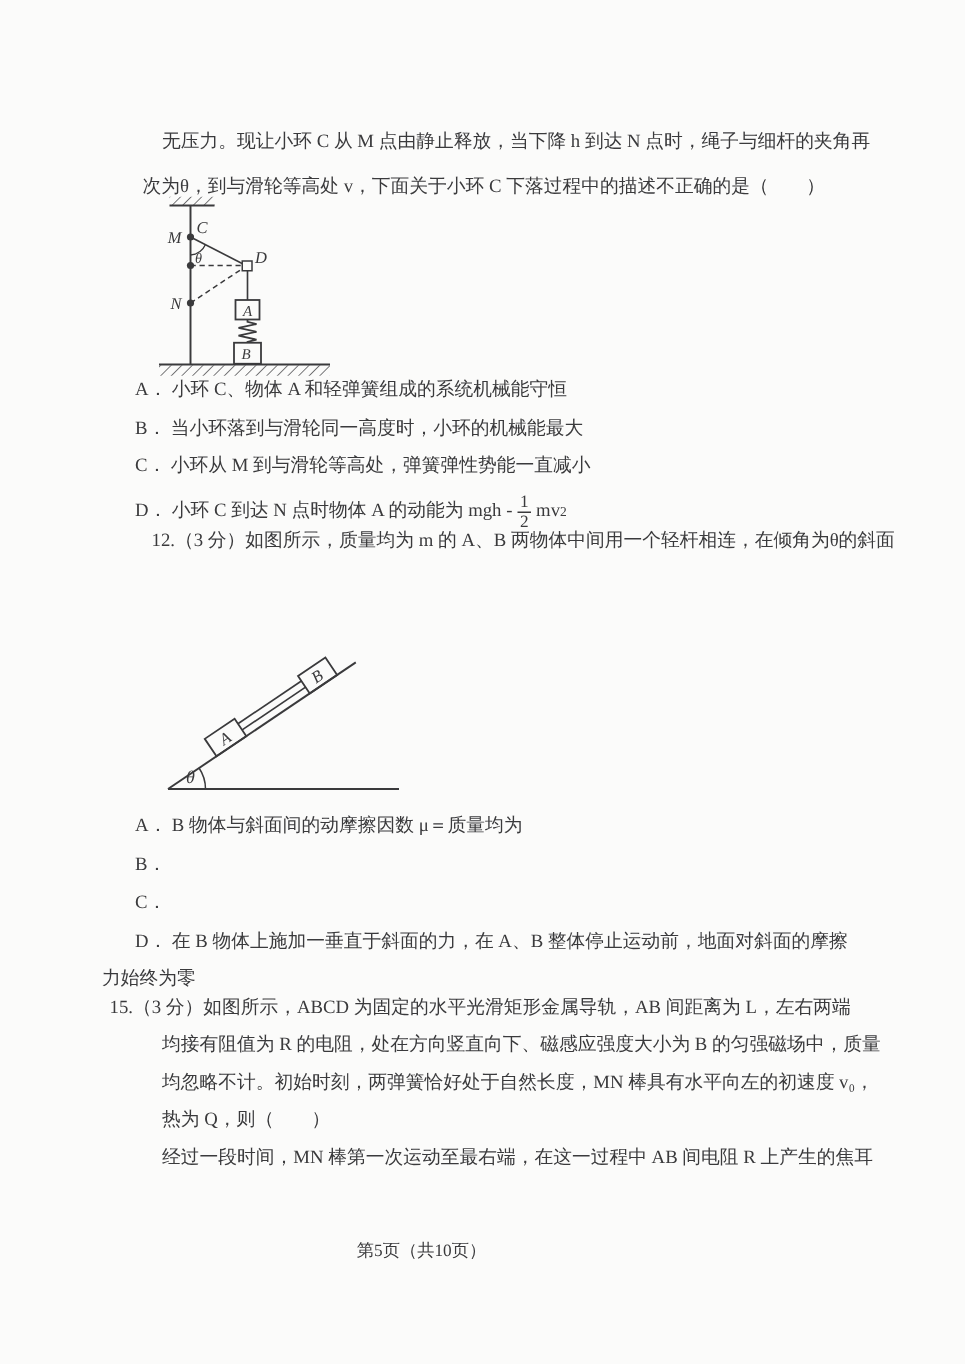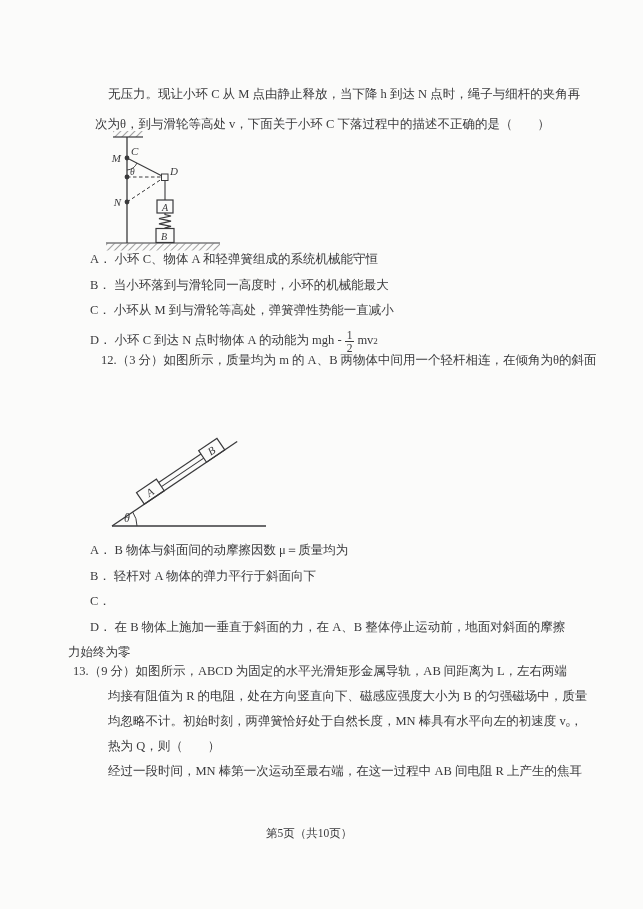--- a/index.html
+++ b/index.html
@@ -29,21 +29,21 @@
   
   .frac{display:inline-flex;flex-direction:column;align-items:center;line-height:1.05;font-size:11.5px;margin:0 3px;transform:translateY(1px);}
   .frac .num{border-bottom:1px solid #3a3a3c;padding:0 2px;}
   sup{font-size:9px;vertical-align:6px;}
   
   .qblock{line-height:25px;}
   #q12-block{top:348px;left:73px;margin-left:28px;}
   #q13-block{top:659px;left:73px;}
   .qblock .cont{padding-left:35px;}
   
-  #footer{top:826px;left:0;width:562px;text-align:center;font-size:11.5px;color:#39393b;padding-left:28px;}
+  #footer{top:826px;left:0;width:562px;text-align:center;font-size:11.5px;color:#39393b;}
 </style>
 </head>
 <body>
 
 <div class="abs" id="q11-cont">
   <div class="line l1">无压力。现让小环 C 从 M 点由静止释放，当下降 h 到达 N 点时，绳子与细杆的夹角再</div>
   <div class="line">次为θ，到与滑轮等高处 v，下面关于小环 C 下落过程中的描述不正确的是（　　）</div>
 </div>
 
 <svg class="abs" id="fig1" width="118" height="121" viewBox="0 0 118 121">
@@ -138,35 +138,34 @@
   <text x="14" y="86" font-size="12">θ</text>
 </svg>
 
 <div class="abs opts" id="q12-opts">
   <div class="opt">
     <span class="lab">A．</span>
     <span>B 物体与斜面间的动摩擦因数 μ＝质量均为</span>
   </div>
   <div class="opt">
     <span class="lab">B．</span>
-    <span>轻杆对 A 物体的弹力平行于斜面向下</span>
   </div>
   <div class="opt">
     <span class="lab">C．</span>
   </div>
   <div class="opt">
     <span class="lab">D．</span>
     <span>在 B 物体上施加一垂直于斜面的力，在 A、B 整体停止运动前，地面对斜面的摩擦</span>
   </div>
   <div class="opt opt-cont">
     <span>力始终为零</span>
   </div>
 </div>
 
 <div class="abs qblock" id="q13-block">
-  <div class="line">13.（9 分）如图所示，ABCD 为固定的水平光滑矩形金属导轨，AB 间距离为 L，左右两端</div>
+  <div class="line">15.（3 分）如图所示，ABCD 为固定的水平光滑矩形金属导轨，AB 间距离为 L，左右两端</div>
   <div class="line cont">均接有阻值为 R 的电阻，处在方向竖直向下、磁感应强度大小为 B 的匀强磁场中，质量</div>
   <div class="line cont">均忽略不计。初始时刻，两弹簧恰好处于自然长度，MN 棒具有水平向左的初速度 v₀，</div>
   <div class="line cont">热为 Q，则（　　）</div>
   <div class="line cont">经过一段时间，MN 棒第一次运动至最右端，在这一过程中 AB 间电阻 R 上产生的焦耳</div>
 </div>
 
 <div class="abs" id="footer">第5页（共10页）</div>
 
 </body></html>

